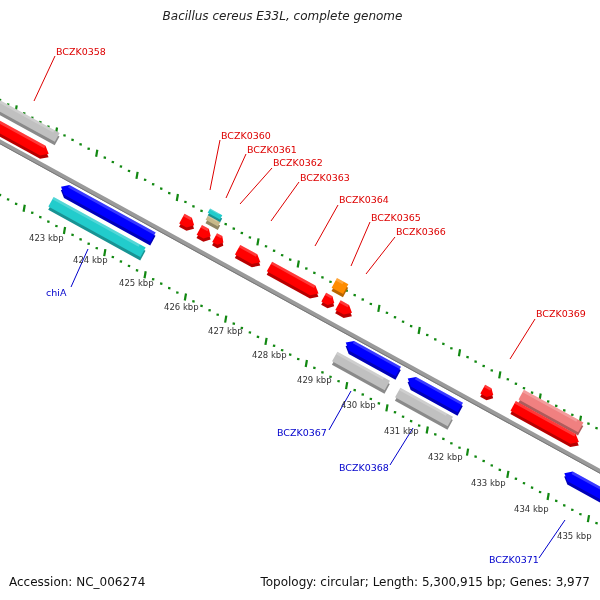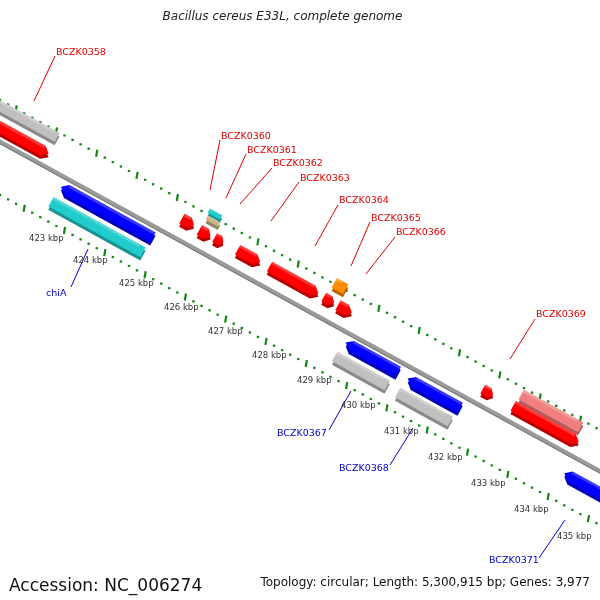--- a/index.html
+++ b/index.html
@@ -1,18 +1,18 @@
 <!DOCTYPE html>
 <html><head>
 <meta charset="utf-8">
 <style>
   html,body{margin:0;padding:0;background:#fff;}
   body{width:600px;height:600px;position:relative;overflow:hidden;font-family:"DejaVu Sans",sans-serif;}
   #title{position:absolute;top:9px;left:0;width:565px;text-align:center;font-style:italic;font-size:12px;color:#222;}
-  #footer-left{position:absolute;left:9px;top:575px;font-size:17px;color:#111;}
+  #footer-left{position:absolute;left:9px;top:575px;font-size:12px;color:#111;}
   #footer-right{position:absolute;right:10px;top:575px;font-size:12px;color:#111;}
   svg{position:absolute;left:0;top:0;}
   .lbl{font-family:"DejaVu Sans",sans-serif;font-size:9.5px;}
   .tick{font-family:"DejaVu Sans",sans-serif;font-size:8.5px;fill:#333;}
 </style>
 </head>
 <body>
 
 <div id="title">Bacillus cereus E33L, complete genome</div>
 

